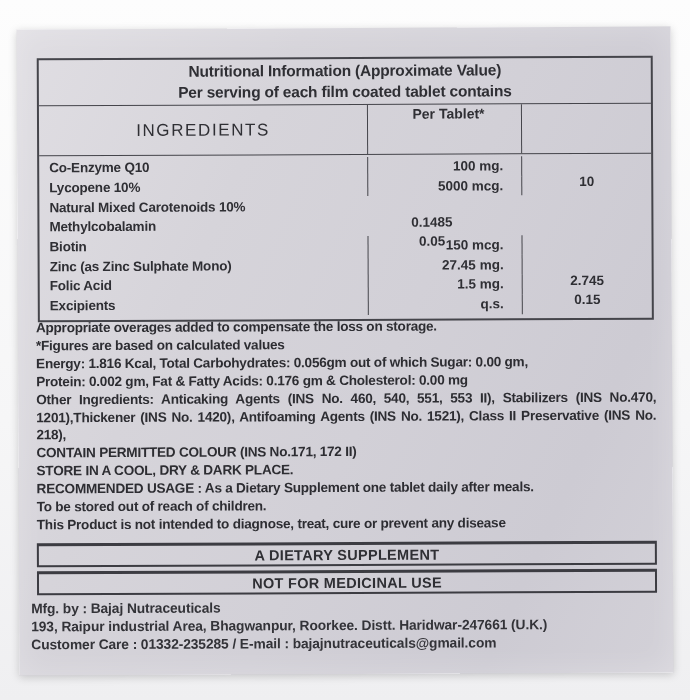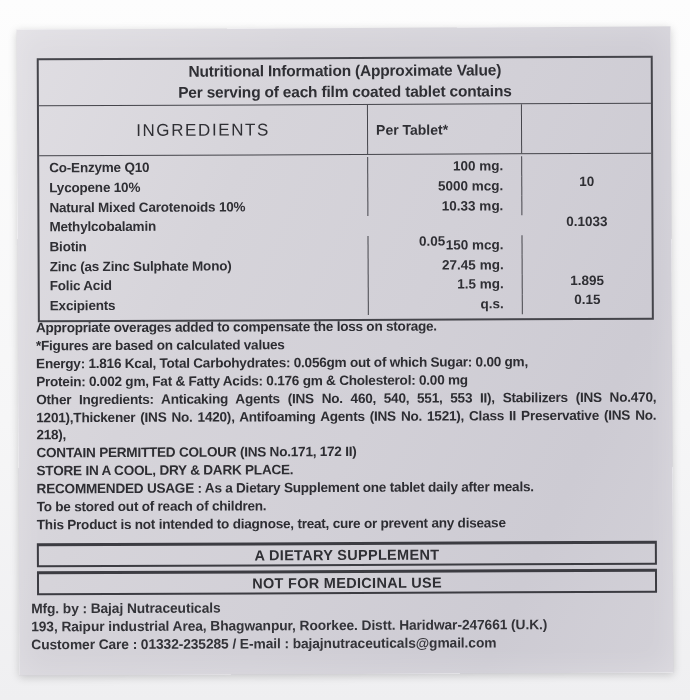--- a/index.html
+++ b/index.html
@@ -52,21 +52,21 @@
   }
   .t-body { padding: 2px 0 4px 0; }
   .c1 { width: 328px; box-sizing: border-box; padding-left: 10px; }
   .c2 { width: 155px; box-sizing: border-box; border-left: 1.5px solid #45454b; border-right: 1.5px solid #45454b; }
   .c3 { width: 129px; box-sizing: border-box; text-align: center; }
   .t-head .c1 {
     display: flex; align-items: center; justify-content: center;
     font-size: 17px; letter-spacing: 1.6px; font-weight: 500; padding-left: 0;
   }
   .t-head .c2 {
-    display: flex; flex-direction: column; justify-content: center;
+    display: flex; flex-direction: row; justify-content: center;
     font-size: 14px; font-weight: 600; line-height: 18px; padding-left: 8px; gap: 19px;
   }
   .t-head .c3 {
     display: flex; align-items: flex-end; justify-content: center;
     font-size: 14.5px; font-weight: 600; padding-bottom: 5px;
   }
   .t-row .c1 { font-size: 13.5px; font-weight: 600; letter-spacing: -0.2px; }
   .t-row .c2 { font-size: 13.5px; font-weight: 600; text-align: right; padding-right: 18px; height: 100%; display:flex; align-items:center; justify-content:flex-end;padding-left:47px; }
   .t-row .c3 { font-size: 13.5px; font-weight: 600; margin-top: 32px; }
   
@@ -136,35 +136,34 @@
         <div class="c1">Co-Enzyme Q10</div>
         <div class="c2">100 mg.</div>
         <div class="c3">10</div>
       </div>
       <div class="t-row">
         <div class="c1">Lycopene 10%</div>
         <div class="c2">5000 mcg.</div>
       </div>
       <div class="t-row">
         <div class="c1">Natural Mixed Carotenoids 10%</div>
-        <div class="c2">10.33 mg.</div>
-        <div class="c3">0.1033</div>
+        <div class="c3">0.1485</div>
       </div>
       <div class="t-row">
         <div class="c1">Methylcobalamin</div>
         <div class="c3">0.05</div>
       </div>
       <div class="t-row">
         <div class="c1">Biotin</div>
         <div class="c2">150 mcg.</div>
       </div>
       <div class="t-row">
         <div class="c1">Zinc (as Zinc Sulphate Mono)</div>
         <div class="c2">27.45 mg.</div>
-        <div class="c3">1.895</div>
+        <div class="c3">2.745</div>
       </div>
       <div class="t-row">
         <div class="c1">Folic Acid</div>
         <div class="c2">1.5 mg.</div>
         <div class="c3">0.15</div>
       </div>
       <div class="t-row">
         <div class="c1">Excipients</div>
         <div class="c2">q.s.</div>
         <div class="c3"></div>

